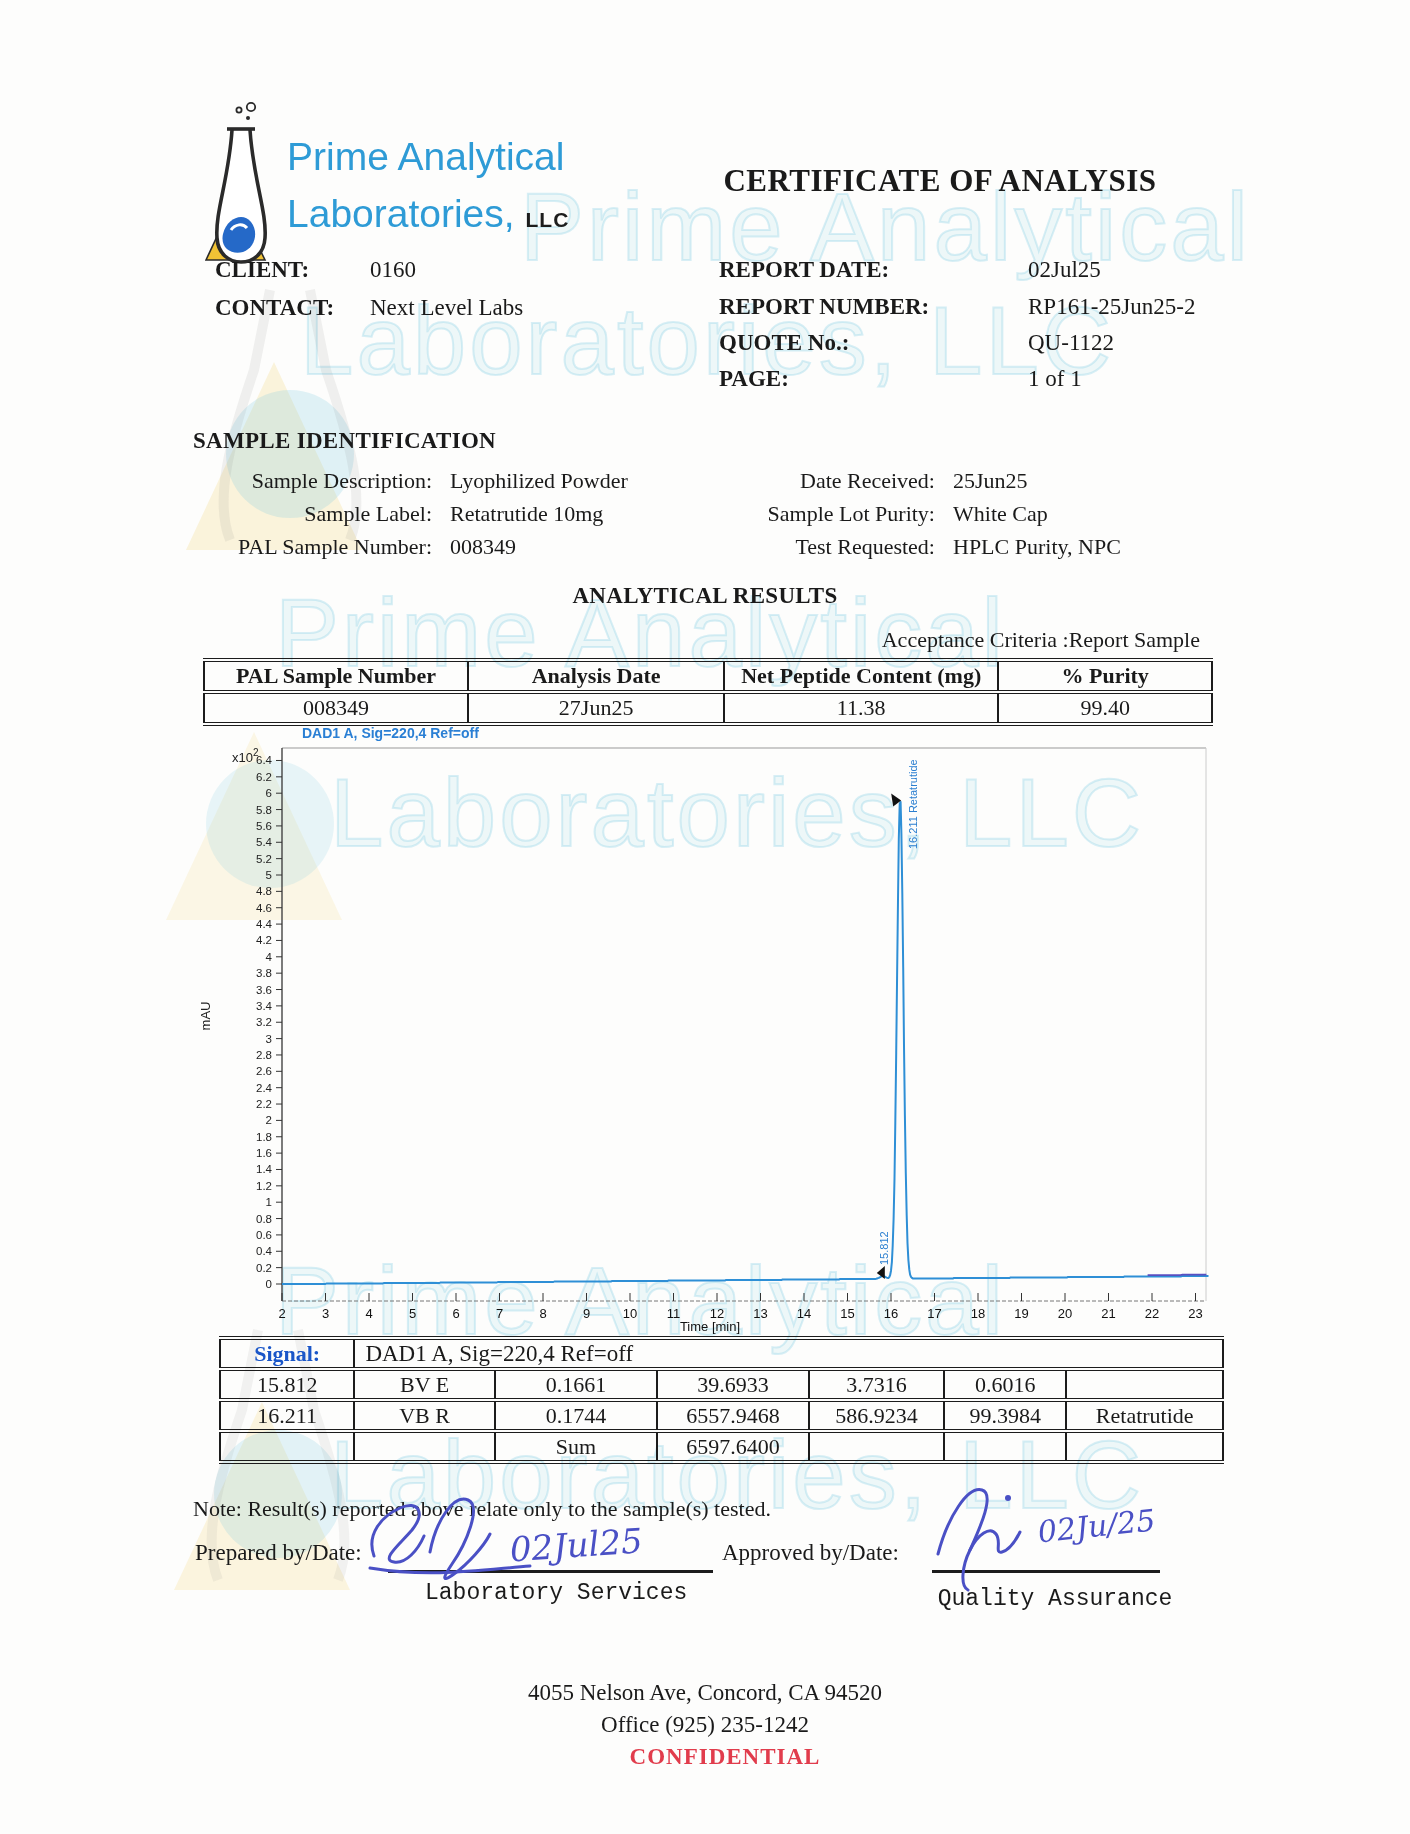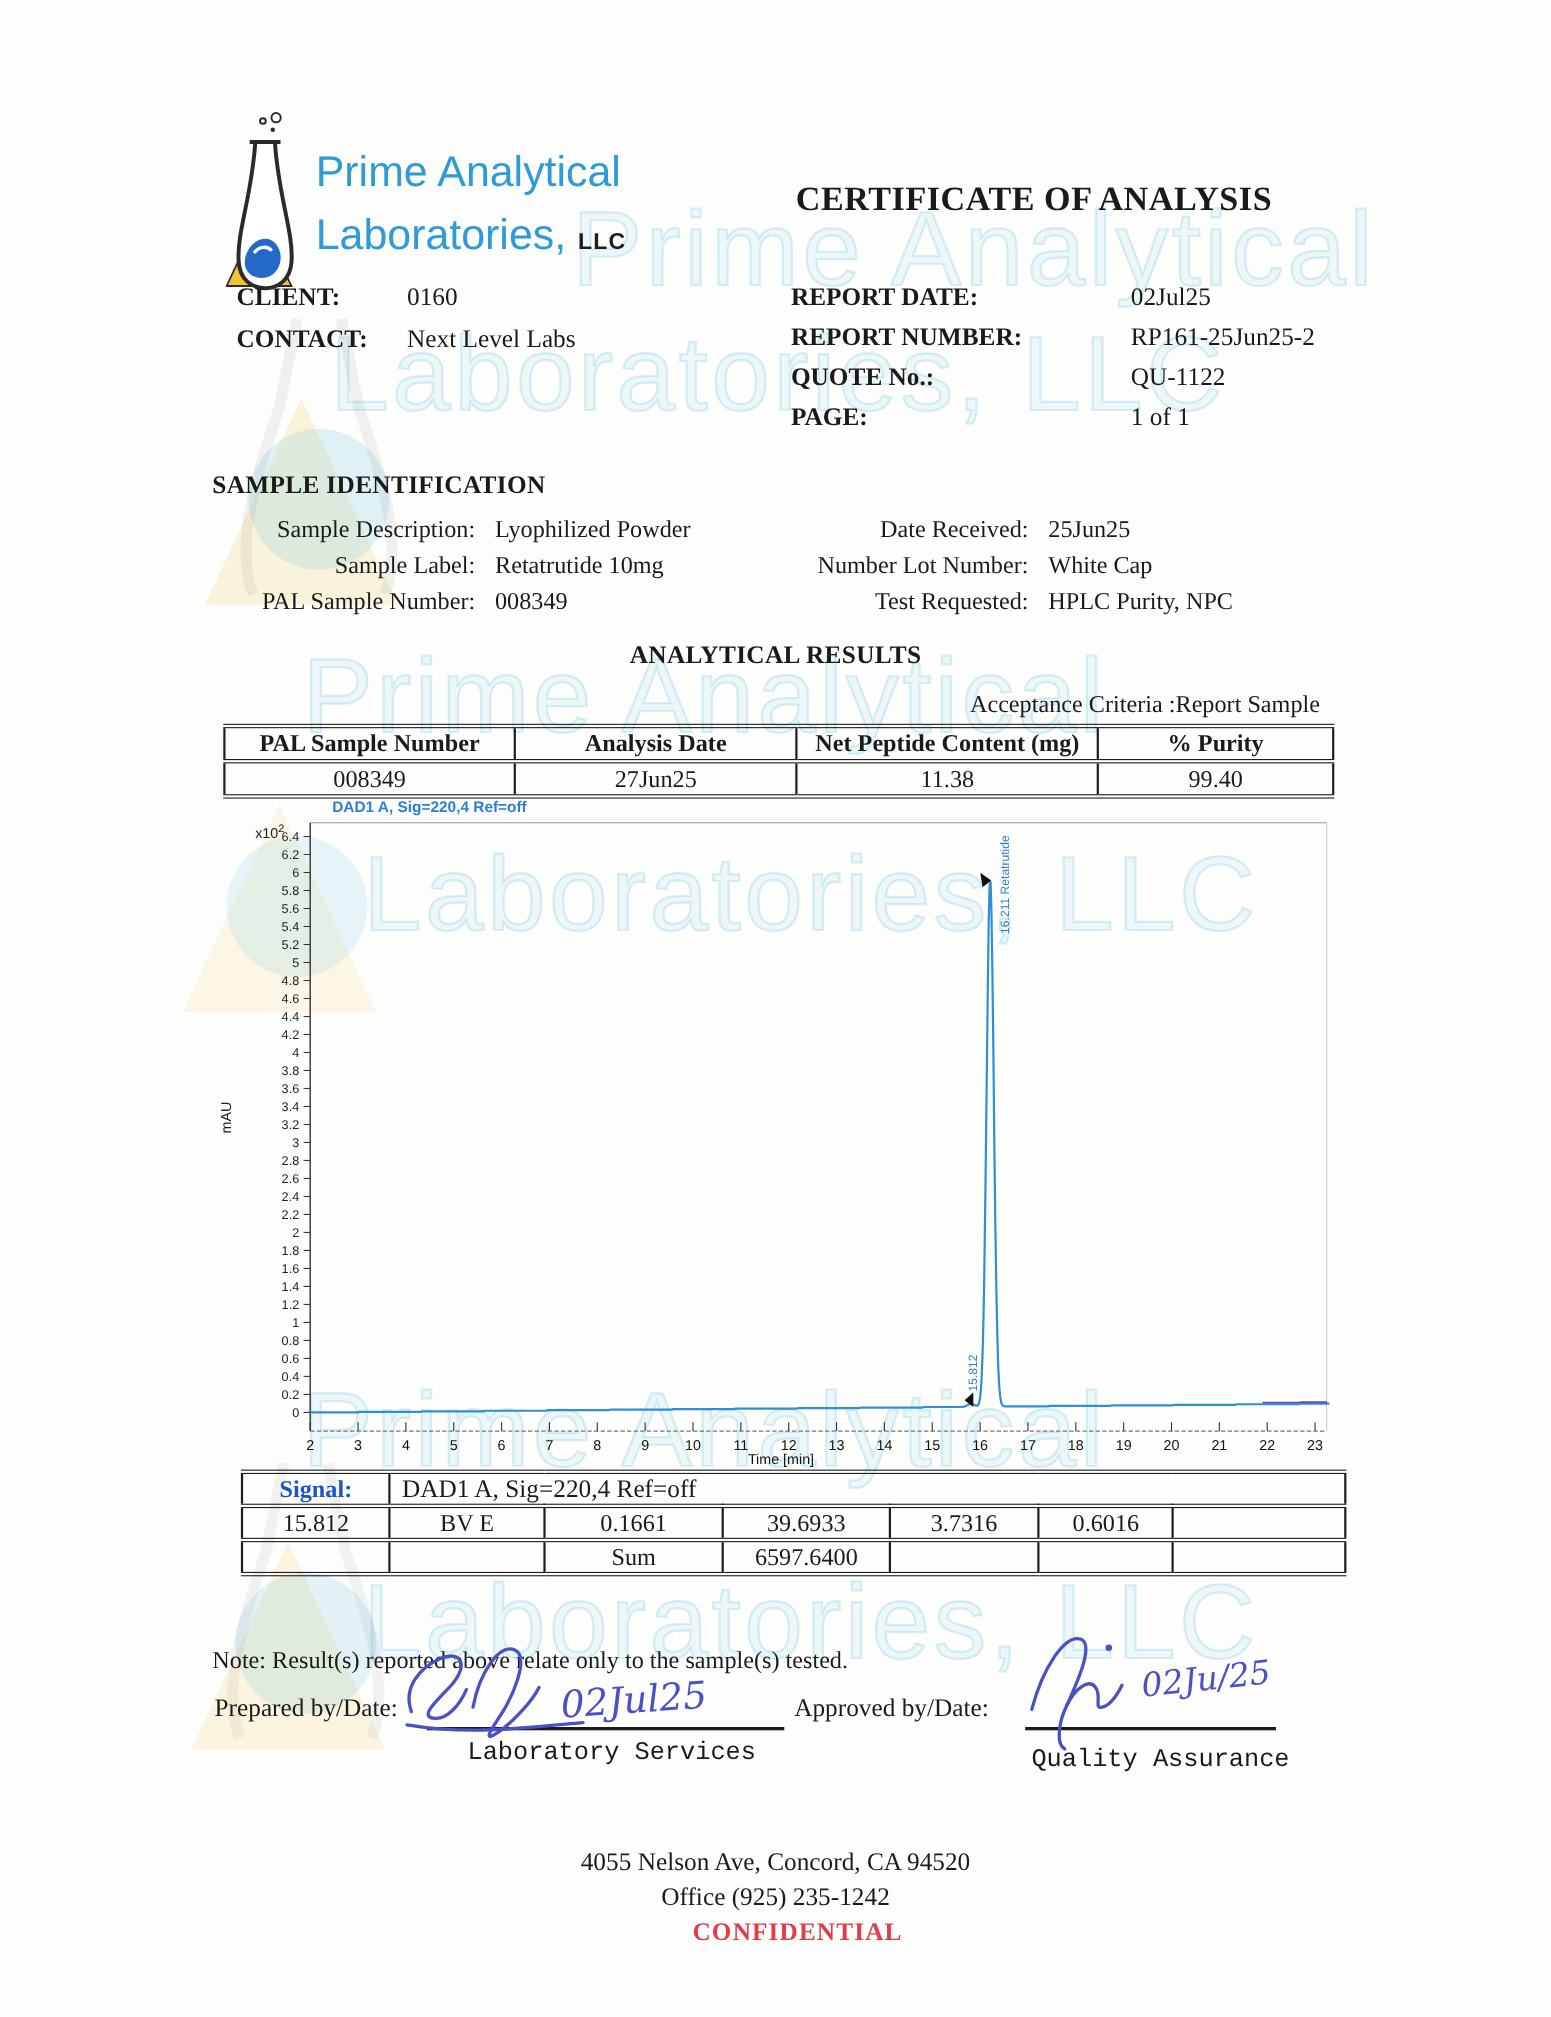--- a/index.html
+++ b/index.html
@@ -121,21 +121,21 @@
 
 <div class="sid-label" style="left:182px; top:468px; width:250px;">Sample Description:</div>
 <div class="sid-value" style="left:450px; top:468px;">Lyophilized Powder</div>
 <div class="sid-label" style="left:182px; top:501px; width:250px;">Sample Label:</div>
 <div class="sid-value" style="left:450px; top:501px;">Retatrutide 10mg</div>
 <div class="sid-label" style="left:182px; top:534px; width:250px;">PAL Sample Number:</div>
 <div class="sid-value" style="left:450px; top:534px;">008349</div>
 
 <div class="sid-label" style="left:640px; top:468px; width:295px;">Date Received:</div>
 <div class="sid-value" style="left:953px; top:468px;">25Jun25</div>
-<div class="sid-label" style="left:640px; top:501px; width:295px;">Number Lot Number:</div>
+<div class="sid-label" style="left:640px; top:501px; width:295px;">Sample Lot Purity:</div>
 <div class="sid-value" style="left:953px; top:501px;">White Cap</div>
 <div class="sid-label" style="left:640px; top:534px; width:295px;">Test Requested:</div>
 <div class="sid-value" style="left:953px; top:534px;">HPLC Purity, NPC</div>
 
 <div class="sec-head" style="left:500px; top:583px; width:410px; text-align:center;">ANALYTICAL RESULTS</div>
 <div class="acceptance">Acceptance Criteria :Report Sample</div>
 
 <table class="results">
   <colgroup>
       <col style="width:26.2%">
@@ -306,20 +306,29 @@
   <tr>
     <td>15.812</td>
     <td>BV E</td>
     <td>0.1661</td>
     <td>39.6933</td>
     <td>3.7316</td>
     <td>0.6016</td>
     <td></td>
   </tr>
   <tr>
+    <td>16.211</td>
+    <td>VB R</td>
+    <td>0.1744</td>
+    <td>6557.9468</td>
+    <td>586.9234</td>
+    <td>99.3984</td>
+    <td>Retatrutide</td>
+  </tr>
+  <tr>
     <td></td>
     <td></td>
     <td>Sum</td>
     <td>6597.6400</td>
     <td></td>
     <td></td>
     <td></td>
   </tr>
 </tbody>
   </table>

